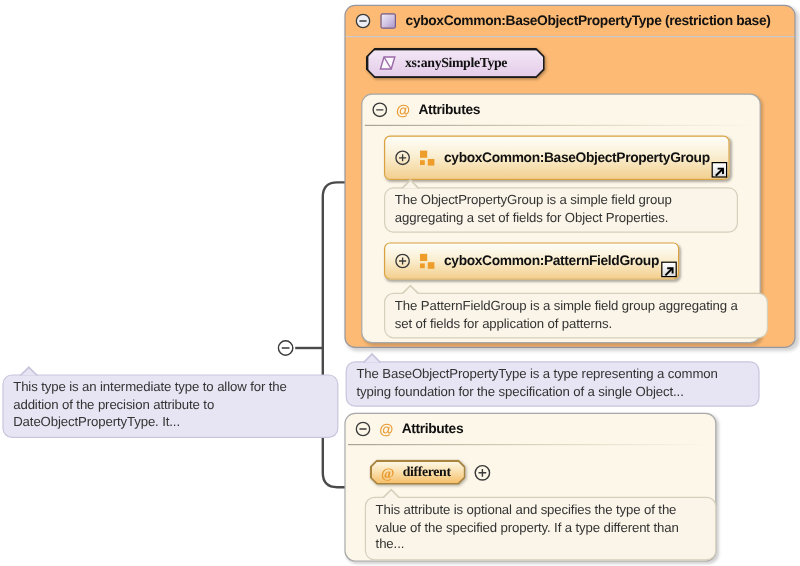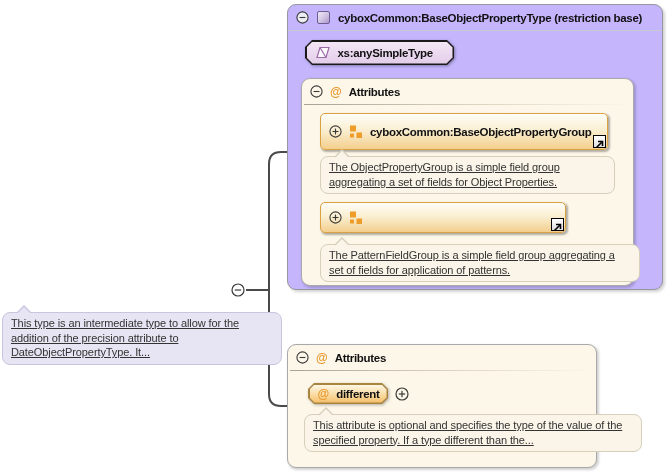--- a/index.html
+++ b/index.html
@@ -16,51 +16,51 @@
             display:flex;align-items:center;box-sizing:border-box;}
   .purple-sq{width:13px;height:13px;border:1px solid #6e5d95;border-radius:2px;box-sizing:border-box;
              background:linear-gradient(135deg,#f0ecf8 0%,#cfc2e2 55%,#ab96cc 100%);flex:0 0 auto;}
 
   
   .circ{display:inline-block;width:13px;height:13px;flex:0 0 auto;}
   .circ svg{display:block;}
 
   
   .big-box{position:absolute;left:287px;top:4px;width:376px;height:286px;box-sizing:border-box;
-           background:#c4b5fd;border:1px solid #97979f;border-radius:9px;
+           background:#fdba74;border:1px solid #97979f;border-radius:9px;
            box-shadow:2px 2px 3px rgba(0,0,0,.18);}
   .big-header{height:25px;display:flex;align-items:center;gap:8px;padding:0 8px;
               border-bottom:1px solid #c9c9d4;}
 
   
   .oct-wrap{position:absolute;filter:drop-shadow(1.5px 1.5px 1.5px rgba(0,0,0,.35));}
   .oct-border{position:absolute;inset:0;
       clip-path:polygon(7px 0,calc(100% - 7px) 0,100% 7px,100% calc(100% - 7px),calc(100% - 7px) 100%,7px 100%,0 calc(100% - 7px),0 7px);}
   .oct-fill{position:absolute;inset:1.5px;display:flex;align-items:center;gap:8px;padding-left:9px;box-sizing:border-box;
-      clip-path:polygon(6px 0,calc(100% - 6px) 0,100% 6px,100% calc(100% - 6px),calc(100% - 6px) 100%,6px 100%,0 calc(100% - 6px),0 6px);}
+      clip-path:polygon(6px 0,calc(100% - 6px) 0,100% 6px,100% calc(100% - 6px),calc(100% - 6px) 100%,6px 100%,0 calc(100% - 6px),0 6px);font-family:Liberation Serif, serif;}
   .xs-badge{left:17px;top:35px;width:149px;height:25px;}
   .xs-badge .oct-border{background:#1a1a1a;}
   .xs-badge .oct-fill{background:linear-gradient(#f4e6f6,#e3cde9);}
 
   
   .attr-box{position:absolute;box-sizing:border-box;background:#FDF7E9;border:1px solid #a9a9a9;
             border-radius:9px;box-shadow:1.5px 1.5px 2.5px rgba(0,0,0,.18);}
   .attr-header{height:25px;display:flex;align-items:center;gap:7px;padding:0 8px;}
   .attr-hr{height:1px;margin:0 2px;background:linear-gradient(to right,#a8a292,#ddd7c2 55%,rgba(221,215,194,0));}
 
   
   .group-box{position:absolute;box-sizing:border-box;border:1px solid #D9A13F;border-radius:5px;
              background:linear-gradient(#FEFDF8 0%,#FAEFD2 45%,#F3CF8E 100%);
              box-shadow:1.5px 1.5px 2px rgba(0,0,0,.3);
              display:flex;align-items:center;gap:7px;padding-left:8px;}
   .jump-arrow{position:absolute;right:1px;bottom:1px;width:13px;height:13px;box-sizing:border-box;
               border:1px solid #000;background:linear-gradient(#fff,#ddd);}
 
   
-  .tooltip{position:absolute;box-sizing:border-box;border-radius:8px;padding:3px 8px 4px;text-decoration:underline;}
+  .tooltip{position:absolute;box-sizing:border-box;border-radius:8px;padding:3px 8px 4px;}
   .tooltip::before{content:"";position:absolute;top:-8px;left:13px;width:0;height:0;
       border-left:8px solid transparent;border-right:8px solid transparent;
       border-bottom:8px solid var(--bd);}
   .tooltip::after{content:"";position:absolute;top:-6px;left:14.5px;width:0;height:0;
       border-left:6.5px solid transparent;border-right:6.5px solid transparent;
       border-bottom:6.5px solid var(--bg);}
   .tip-lav{--bg:#E7E5F3;--bd:#c8c5dd;background:var(--bg);border:1px solid var(--bd);}
   .tip-cream{--bg:#FAF5E8;--bd:#d5cfbc;background:var(--bg);border:1px solid var(--bd);}
 
   .at-glyph{color:#E8992F;font-weight:bold;font-size:12px;line-height:1;}
@@ -163,34 +163,38 @@
             <circle cx="7" cy="7" r="6" fill="none" stroke="#3a3a3a" stroke-width="1.2"></circle>
             <line x1="3.8" y1="7" x2="10.2" y2="7" stroke="#3a3a3a" stroke-width="1.2"></line>
             <line x1="7" y1="3.8" x2="7" y2="10.2" stroke="#3a3a3a" stroke-width="1.2"></line>
           </svg>
         </span>
         <svg width="14" height="14" viewBox="0 0 14 14">
           <rect x="1" y="0.5" width="6" height="6" fill="#EE9D2B"></rect>
           <rect x="1" y="8.5" width="4" height="4" fill="#EE9D2B"></rect>
           <rect x="7.5" y="7.5" width="5.5" height="5.5" fill="#EE9D2B"></rect>
         </svg>
+        <span class="bold-label">cyboxCommon:PatternFieldGroup</span>
         <span class="jump-arrow">
           <svg width="11" height="11" viewBox="0 0 11 11">
             <line x1="2.5" y1="8.5" x2="8" y2="3" stroke="#000" stroke-width="1.6"></line>
             <path d="M4 2.5 H8.5 V7" fill="none" stroke="#000" stroke-width="1.6"></path>
           </svg>
         </span>
       </div>
 
       <div class="tooltip tip-cream tip-text" style="left:18px;top:165px;width:320px;">
         <span>The PatternFieldGroup is a simple field group aggregating a set of fields for application of patterns.</span>
       </div>
     </div>
   </div>
 
+  <div class="tooltip tip-lav tip-text" style="left:288px;top:301px;width:345px;--pl:20px;">
+    <span>The BaseObjectPropertyType is a type representing a common typing foundation for the specification of a single Object...</span>
+  </div>
 
   <div class="attr-box" style="left:287px;top:344px;width:310px;height:124px;">
     <div class="attr-header">
       <span class="circ">
         <svg width="13" height="13" viewBox="0 0 14 14">
           <circle cx="7" cy="7" r="6" fill="#FDF7E9" stroke="#3a3a3a" stroke-width="1.2"></circle>
           <line x1="3.8" y1="7" x2="10.2" y2="7" stroke="#3a3a3a" stroke-width="1.2"></line>
         </svg>
       </span>
       <span class="at-glyph">@</span>
@@ -208,18 +212,18 @@
       </span>
       <span class="circ" style="width:14px;height:14px">
         <svg width="14" height="14" viewBox="0 0 14 14">
           <circle cx="7" cy="7" r="6" fill="none" stroke="#3a3a3a" stroke-width="1.2"></circle>
           <line x1="3.8" y1="7" x2="10.2" y2="7" stroke="#3a3a3a" stroke-width="1.2"></line>
           <line x1="7" y1="3.8" x2="7" y2="10.2" stroke="#3a3a3a" stroke-width="1.2"></line>
         </svg>
       </span>
     </div>
 
-    <div class="tooltip tip-cream tip-text" style="left:16px;top:69px;width:338px;">
+    <div class="tooltip tip-cream tip-text" style="left:16px;top:69px;width:293px;">
       <span>This attribute is optional and specifies the type of the value of the specified property. If a type different than the...</span>
     </div>
   </div>
 
 </div>
 
 </body></html>

